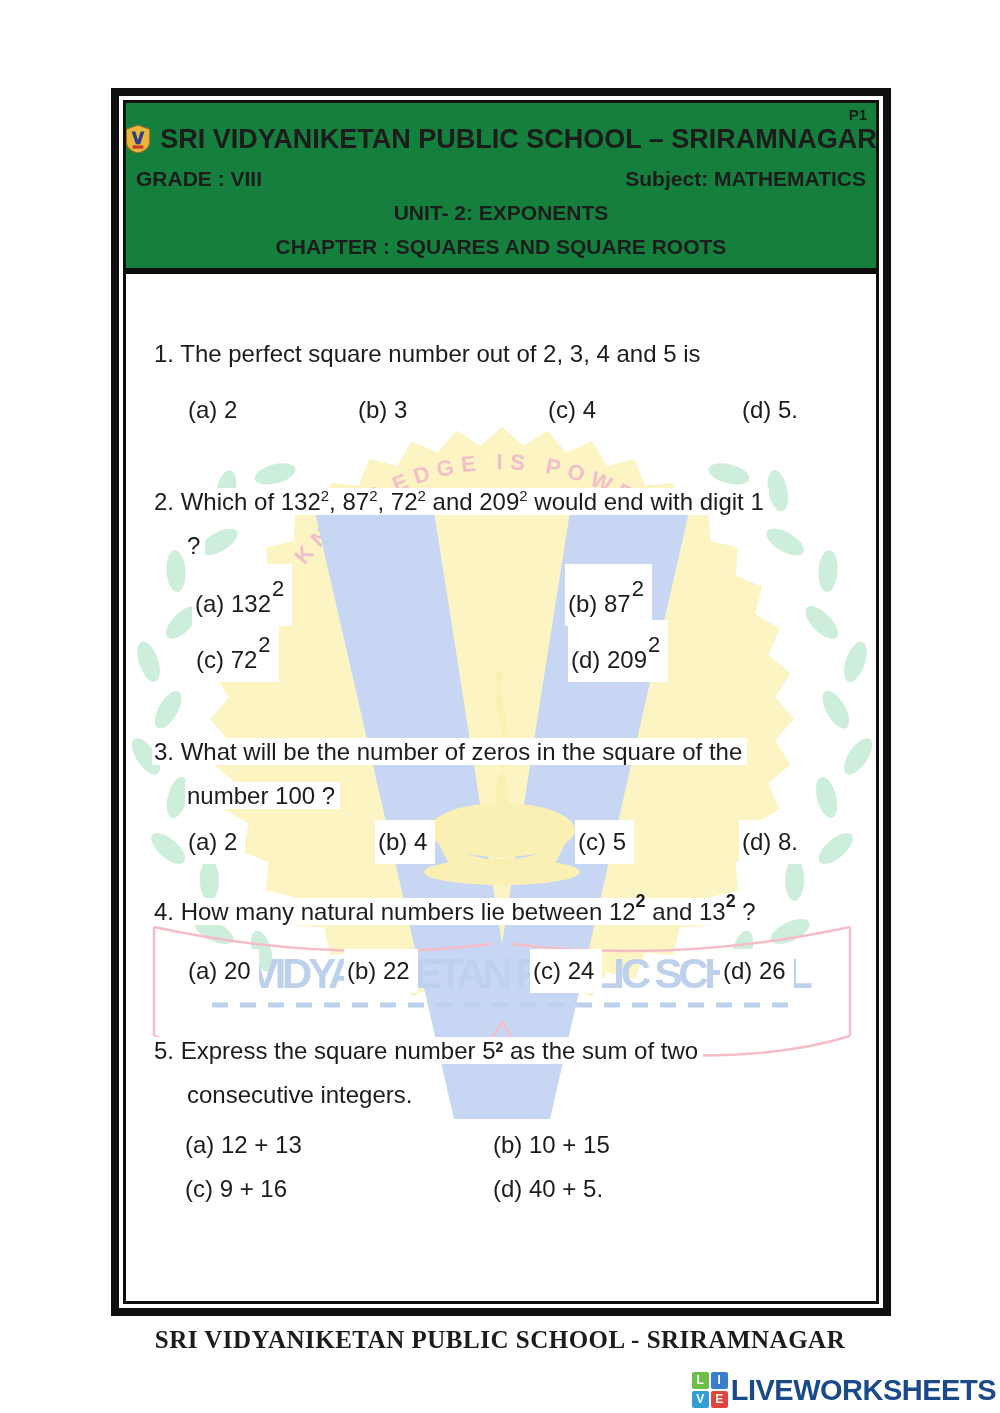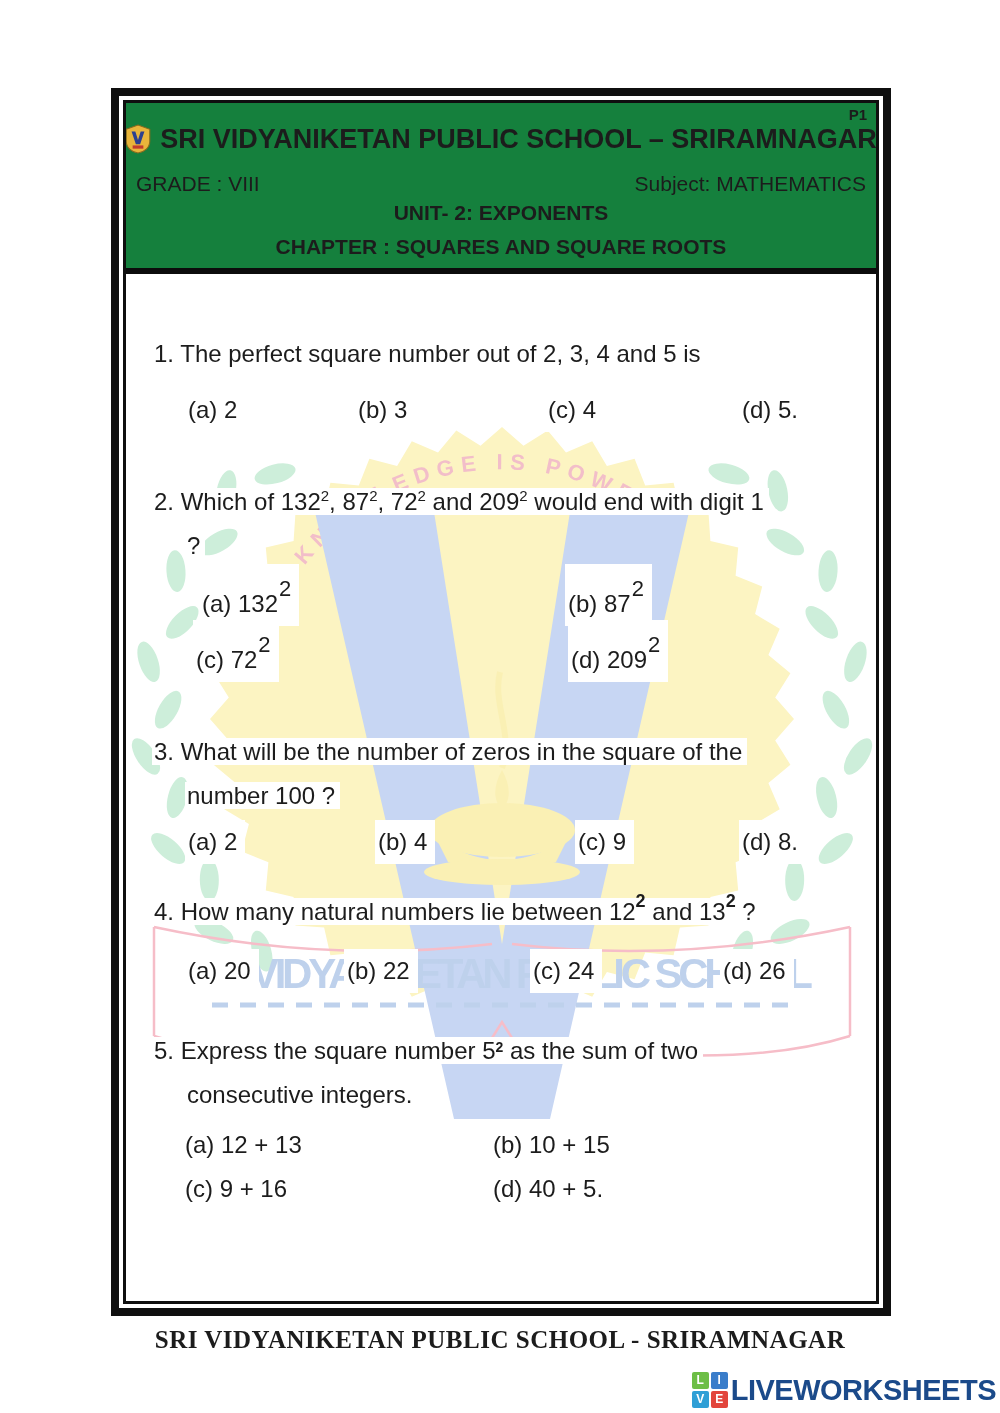--- a/index.html
+++ b/index.html
@@ -11,21 +11,21 @@
          border:8px solid #0f0f0f;box-sizing:border-box;padding-left:48px;}
   .frame-inner{position:absolute;inset:0;margin:4px;border:3px solid #0f0f0f;overflow:hidden;}
 
   .page-label{position:absolute;top:3px;right:9px;font-weight:bold;font-size:15px;z-index:3;}
 
   
   .header{position:relative;z-index:2;border-bottom:6px solid #0c0c0c;padding:14px 6px 4px 6px;background:#15803d;}
   .title-row{display:flex;align-items:center;justify-content:center;gap:9px;height:44px;}
   .school-title{font-weight:bold;font-size:27px;letter-spacing:0px;white-space:nowrap;}
   .crest{width:26px;height:30px;flex:0 0 auto;}
-  .meta-row{display:flex;justify-content:space-between;align-items:flex-end;height:35px;font-weight:normal;font-size:21px;padding:0 4px;}
+  .meta-row{display:flex;justify-content:space-between;align-items:center;height:35px;font-weight:bold;font-size:21px;padding:0 4px;}
   .center-row{text-align:center;font-weight:bold;font-size:21px;height:34px;line-height:34px;}
 
   
   .wm{position:absolute;left:0;top:169px;z-index:1;}
 
   
   .questions{position:relative;z-index:2;display:flow-root;font-size:24px;}
   .question .qline{height:44px;line-height:44px;margin-left:26px;white-space:nowrap;}
   .question .qline:not(:first-child){margin-left:59px;}
   .qtext{background:#fff;padding:0 5px 0 2px;}
@@ -44,21 +44,21 @@
   .q4{margin-top:26px;}
   .q5{margin-top:36px;}
   .q2 .row1{margin-top:14px;}
   .q3 .row1{margin-top:2px;}
   .q4 .row1{margin-top:15px;}
   .q5 .row1{margin-top:6px;}
   .q5 .row2{margin-top:0;}
 
   .q1 .row1 .opt:nth-child(1){left:59px}  .q1 .row1 .opt:nth-child(2){left:229px}
   .q1 .row1 .opt:nth-child(3){left:419px} .q1 .row1 .opt:nth-child(4){left:613px}
-  .q2 .row1 .opt:nth-child(1){left:73px}  .q2 .row1 .opt:nth-child(2){left:439px}
+  .q2 .row1 .opt:nth-child(1){left:66px}  .q2 .row1 .opt:nth-child(2){left:439px}
   .q2 .row2 .opt:nth-child(1){left:67px}  .q2 .row2 .opt:nth-child(2){left:442px}
   .q3 .row1 .opt:nth-child(1){left:59px}  .q3 .row1 .opt:nth-child(2){left:249px}
   .q3 .row1 .opt:nth-child(3){left:449px} .q3 .row1 .opt:nth-child(4){left:613px}
   .q4 .row1 .opt:nth-child(1){left:59px}  .q4 .row1 .opt:nth-child(2){left:218px}
   .q4 .row1 .opt:nth-child(3){left:404px} .q4 .row1 .opt:nth-child(4){left:594px}
   .q5 .row1 .opt:nth-child(1){left:56px}  .q5 .row1 .opt:nth-child(2){left:364px}
   .q5 .row2 .opt:nth-child(1){left:56px}  .q5 .row2 .opt:nth-child(2){left:364px}
 
   
   .footer-school{position:absolute;left:0;top:1326px;width:100%;text-align:center;
@@ -176,21 +176,21 @@
               <span class="opt">(c) 72<sup>2</sup></span>
               <span class="opt">(d) 209<sup>2</sup></span>
             </div>
           </div>
           <div class="question q3">
             <div class="qline"><span class="qtext">3. What will be the number of zeros in the square of the</span></div>
             <div class="qline"><span class="qtext">number 100 ?</span></div>
             <div class="options row1">
               <span class="opt">(a) 2</span>
               <span class="opt">(b) 4</span>
-              <span class="opt">(c) 9</span>
+              <span class="opt">(c) 5</span>
               <span class="opt">(d) 8.</span>
             </div>
           </div>
           <div class="question q4">
             <div class="qline"><span class="qtext">4. How many natural numbers lie between 12<sup>2</sup> and 13<sup>2</sup> ?</span></div>
             <div class="options row1">
               <span class="opt">(a) 20</span>
               <span class="opt">(b) 22</span>
               <span class="opt">(c) 24</span>
               <span class="opt">(d) 26</span>

